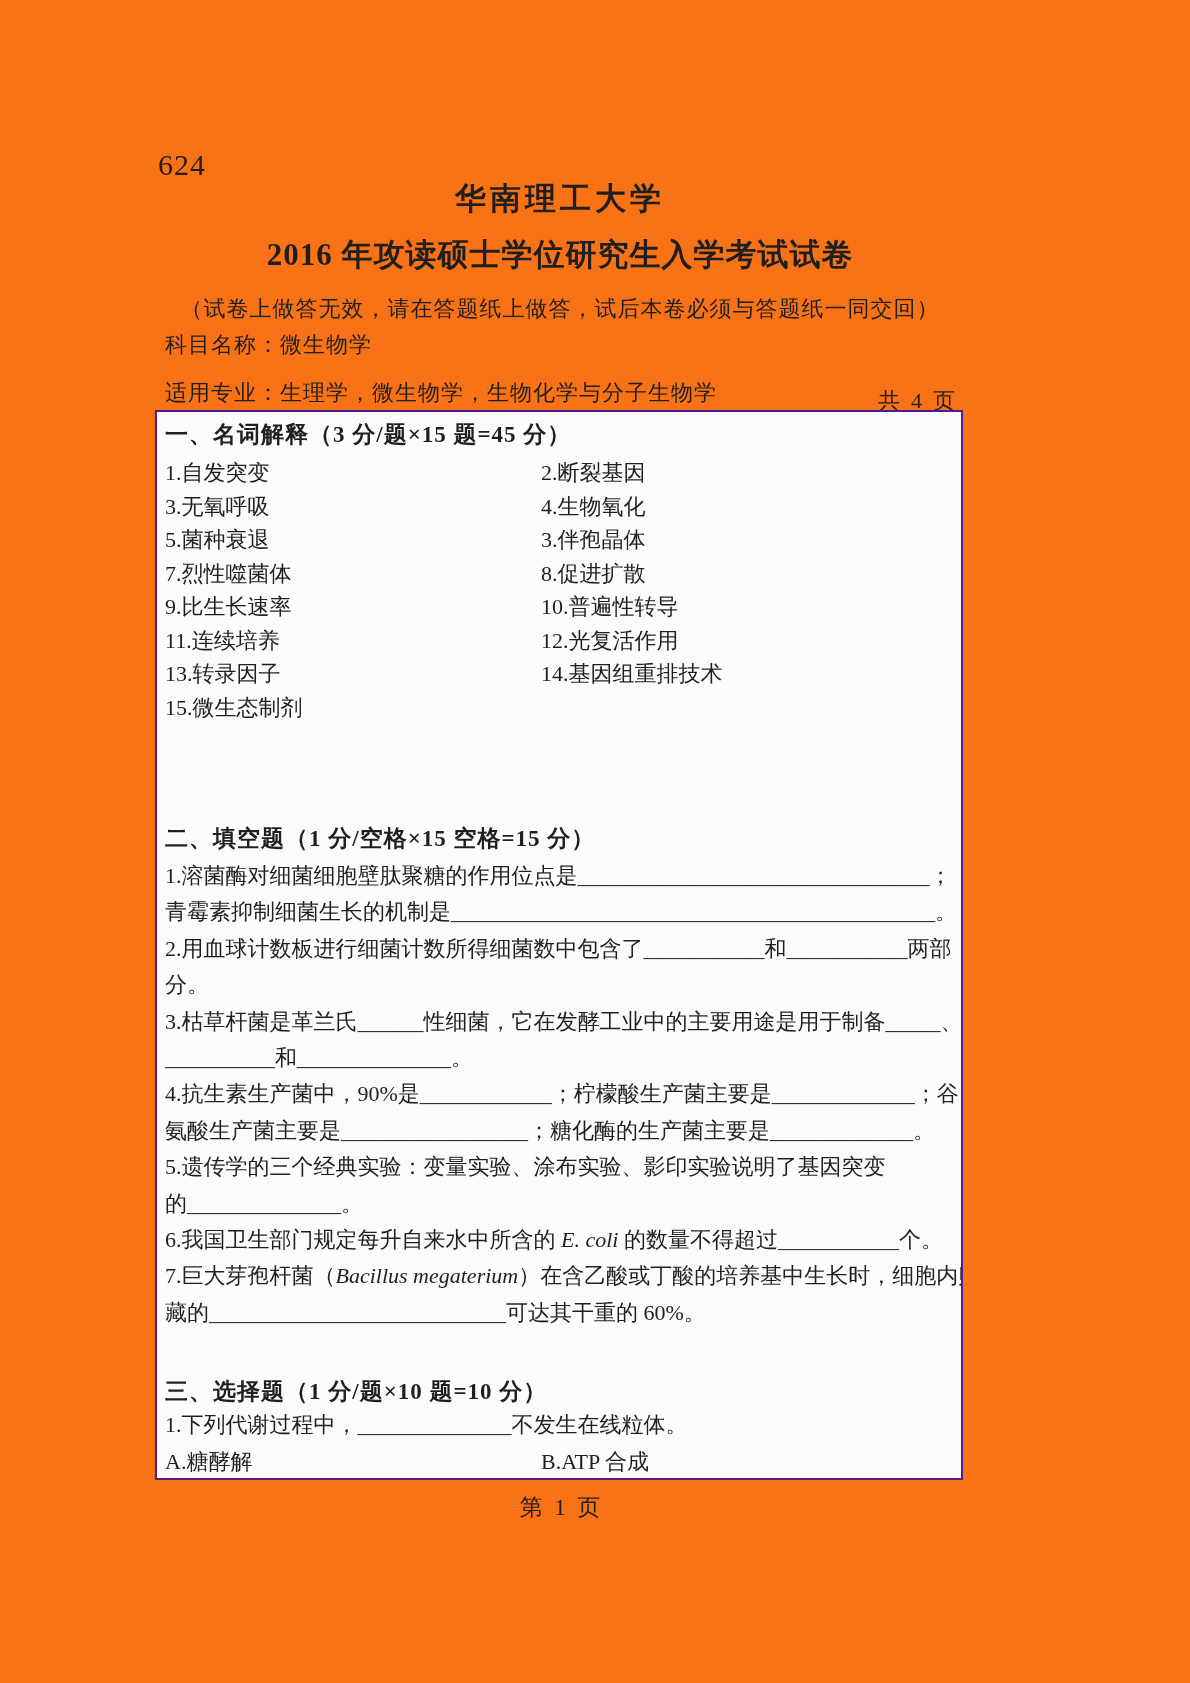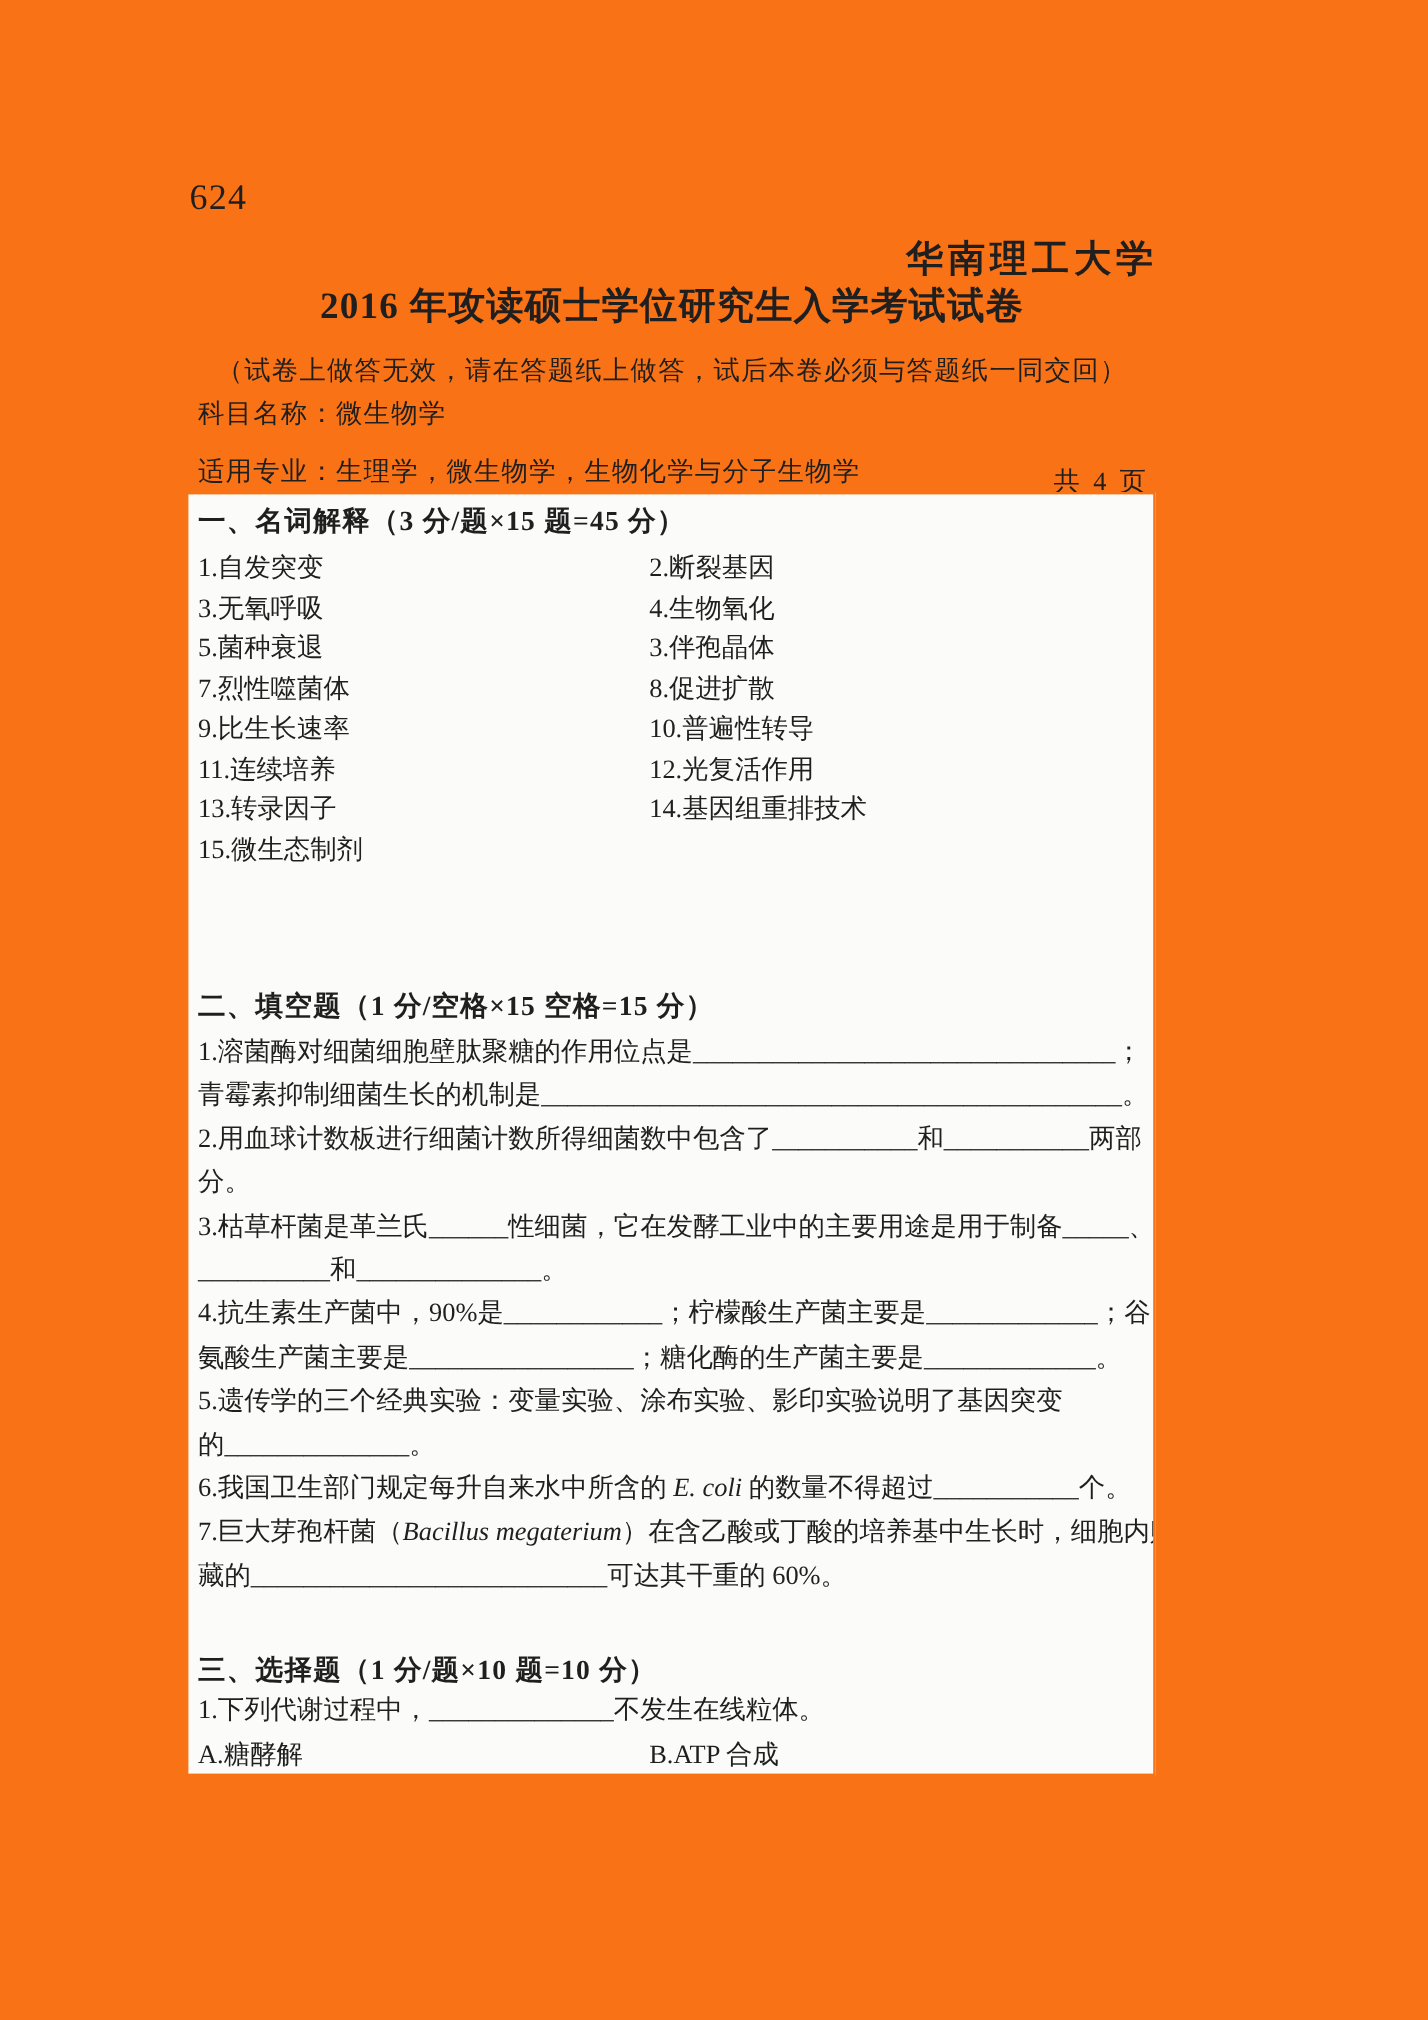--- a/index.html
+++ b/index.html
@@ -17,36 +17,36 @@
     overflow:hidden;
   }
   .catalog{
     position:absolute;left:158px;top:148px;
     font-size:30px;letter-spacing:1px;
   }
   .center-band{
     position:absolute;left:155px;width:810px;
     text-align:center;
   }
-  .u-title{top:195px;font-size:31px;font-weight:bold;letter-spacing:4px;text-align:right;}
+  .u-title{top:178px;font-size:31px;font-weight:bold;letter-spacing:4px;}
   .e-title{top:234px;font-size:31px;font-weight:bold;letter-spacing:1px;}
   .notice{top:294px;font-size:22px;letter-spacing:1px;}
   .meta{
     position:absolute;left:165px;font-size:22px;letter-spacing:1px;
   }
   .subject{top:330px;}
   .majors{top:378px;}
   .pages-total{
     position:absolute;left:155px;width:800px;top:386px;
     text-align:right;font-size:22px;white-space:pre;
   }
   .main-box{
     position:absolute;left:155px;top:410px;
     width:808px;height:1070px;
-    border:2px solid #f97316;
+    border:2px solid #4c1d95;
     box-sizing:border-box;
     padding:8px 8px 0 8px;
     overflow:hidden;
     background:#fbfbf9;
   }
   .sec-heading{
     font-size:23px;font-weight:bold;letter-spacing:1px;
     line-height:30px;white-space:nowrap;
   }
   .terms-grid{
@@ -139,14 +139,15 @@
 
     <div class="choice-line">1.下列代谢过程中，______________不发生在线粒体。</div>
 
     <div class="options-row">
       <span>A.糖酵解</span>
       <span>B.ATP 合成</span>
     </div>
 
   </div>
 
+  <div class="footer">第  1  页</div>
 
 </div>
 
 </body></html>

